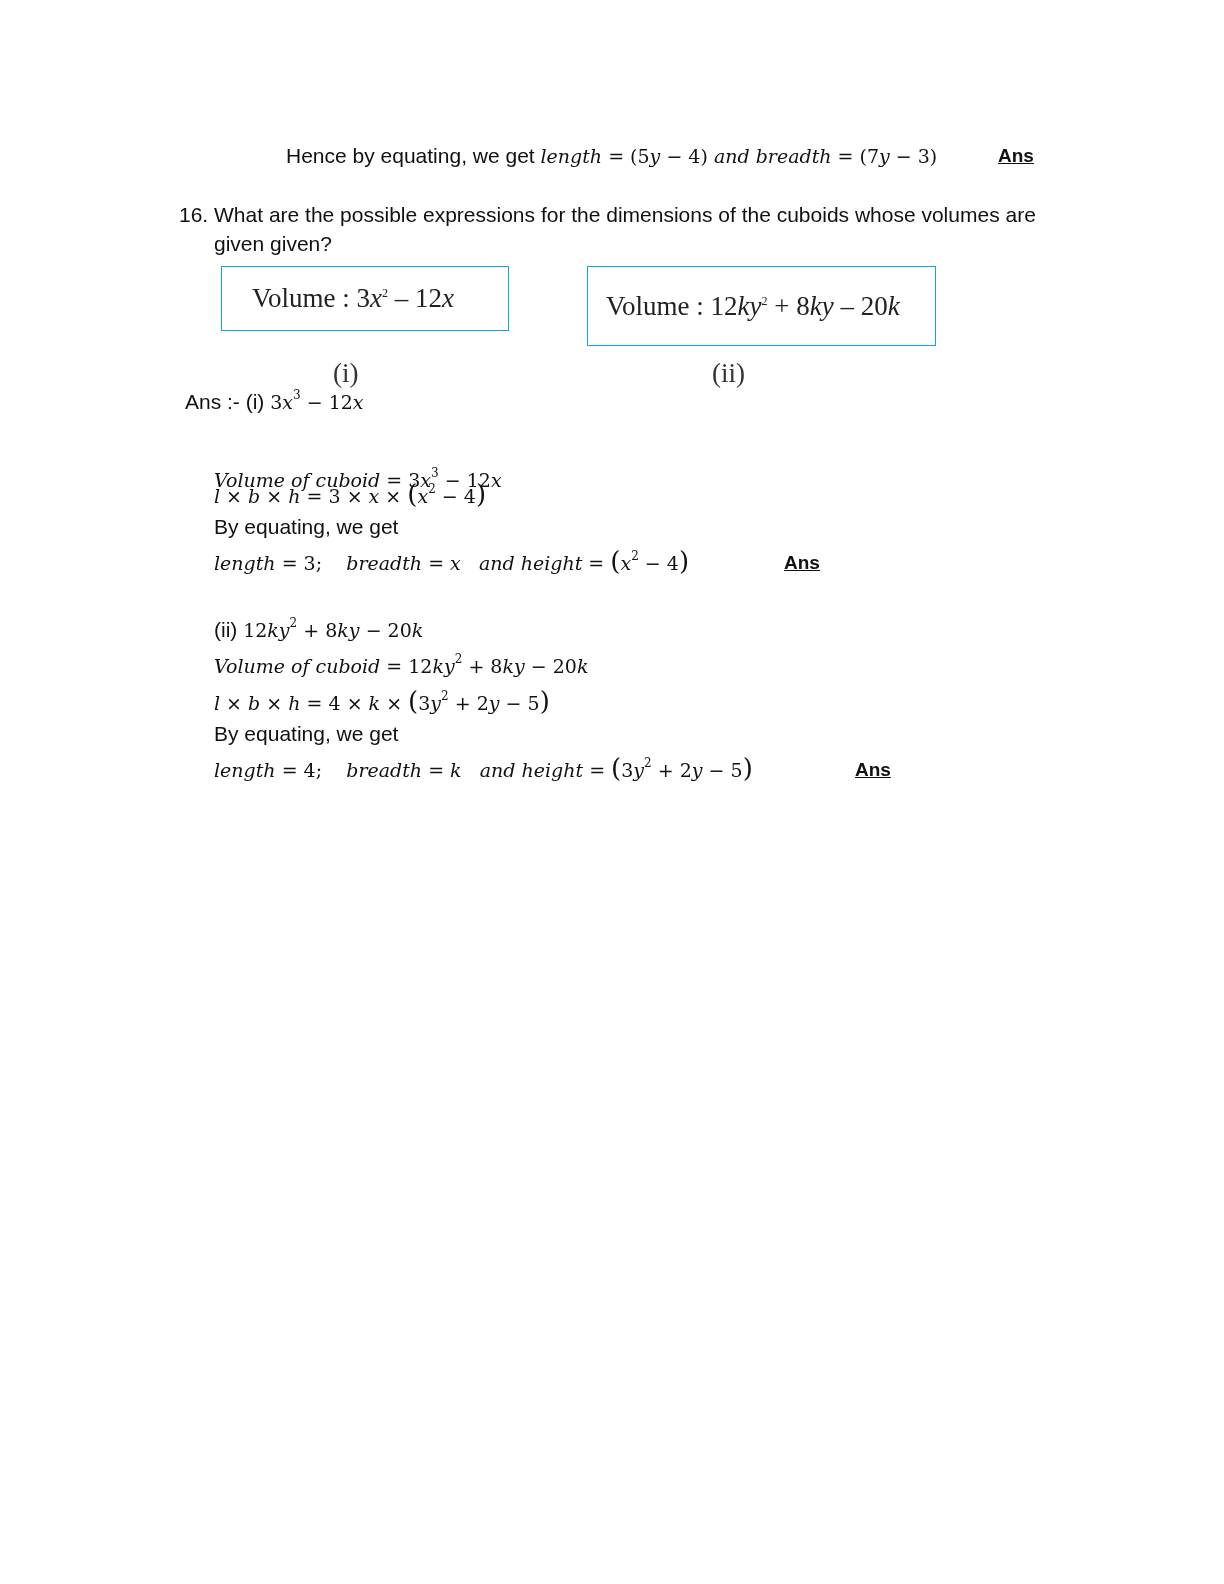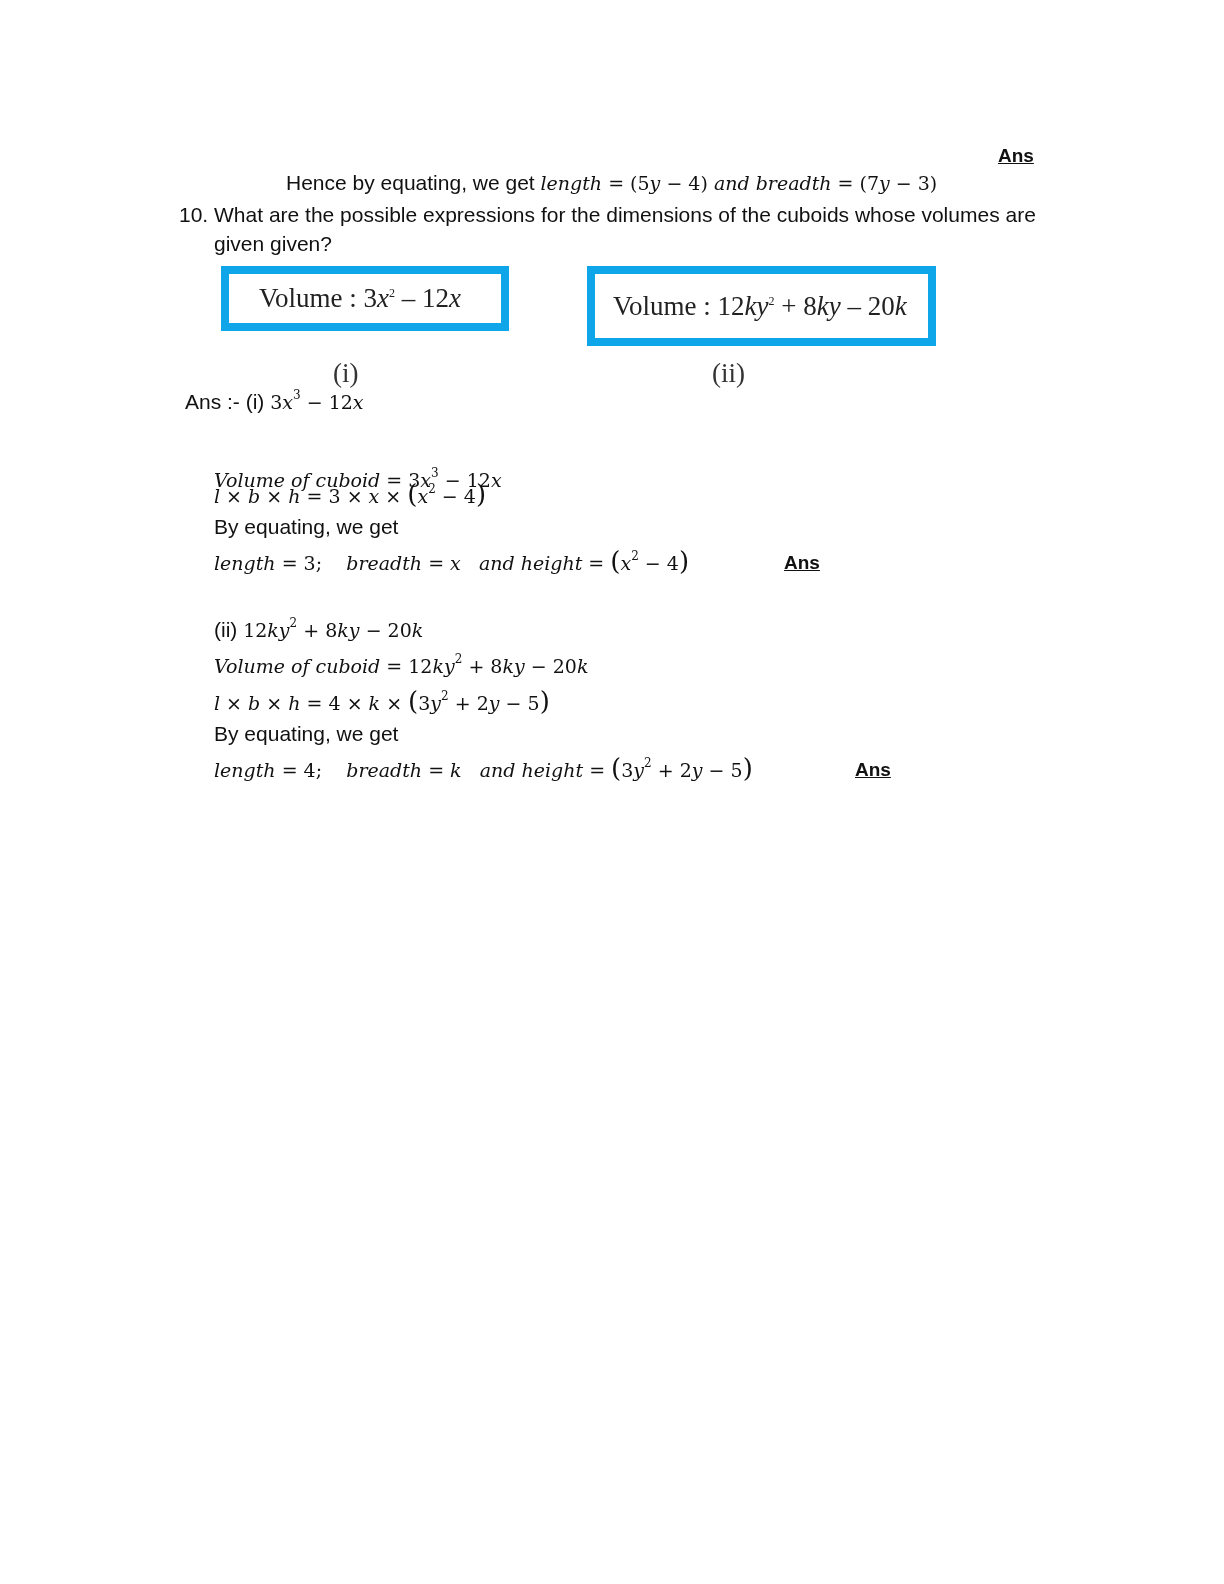--- a/index.html
+++ b/index.html
@@ -2,40 +2,40 @@
 <html><head>
 <meta charset="utf-8">
 <style>
   html, body { margin: 0; padding: 0; background: #ffffff; }
   body { width: 1224px; height: 1584px; position: relative; overflow: hidden; color: #111; }
   .sans { font-family: "Liberation Sans", sans-serif; font-size: 21px; }
   .math { font-family: "DejaVu Serif", serif; font-size: 19px; }
   .mi { font-style: italic; }
   .abs { position: absolute; white-space: nowrap; }
   .ans { font-family: "Liberation Sans", sans-serif; font-size: 19px; font-weight: bold; text-decoration: underline; }
-  .box { position: absolute; border: 8px solid #0ea5e9; box-sizing: border-box; display: flex; align-items: center; padding-left: 30px;
+  .box { position: absolute; border: 1px solid #0ea5e9; box-sizing: border-box; display: flex; align-items: center; padding-left: 30px;
          font-family: "Liberation Serif", serif; font-size: 27px; color: #222; }
   .box .v { font-style: italic; }
   .fig-label { position: absolute; font-family: "Liberation Serif", serif; font-size: 27px; color: #333; }
   sup { font-size: 12px; vertical-align: 10px; line-height: 0; }
   .paren { font-size: 26px; line-height: 0; }
 </style>
 </head>
 <body>
 
-<div class="abs sans" style="left:286px; top:144px;margin-top:27px;">
+<div class="abs sans" style="left:286px; top:144px;">
   <span>Hence by equating, we get</span>
   <span class="math">
     <span class="mi">length</span> = (5<span class="mi">y</span> − 4) <span class="mi">and breadth</span> = (7<span class="mi">y</span> − 3)
   </span>
 </div>
 <div class="abs ans" style="left:998px; top:145px;">Ans</div>
 
 <div class="abs sans" style="left:179px; top:203px;">
-  <span>10.</span>
+  <span>16.</span>
   <span>What are the possible expressions for the dimensions of the cuboids whose volumes are</span>
 </div>
 <div class="abs sans" style="left:214px; top:232px;">given given?</div>
 
 <div class="box" style="left:221px; top:266px; width:288px; height:65px;">
   <span>Volume : 3<span class="v">x</span><sup>2</sup> – 12<span class="v">x</span></span>
 </div>
 <div class="box" style="left:587px; top:266px; width:349px; height:80px; padding-left:18px;">
   <span>Volume : 12<span class="v">ky</span><sup>2</sup> + 8<span class="v">ky</span> – 20<span class="v">k</span></span>
 </div>

